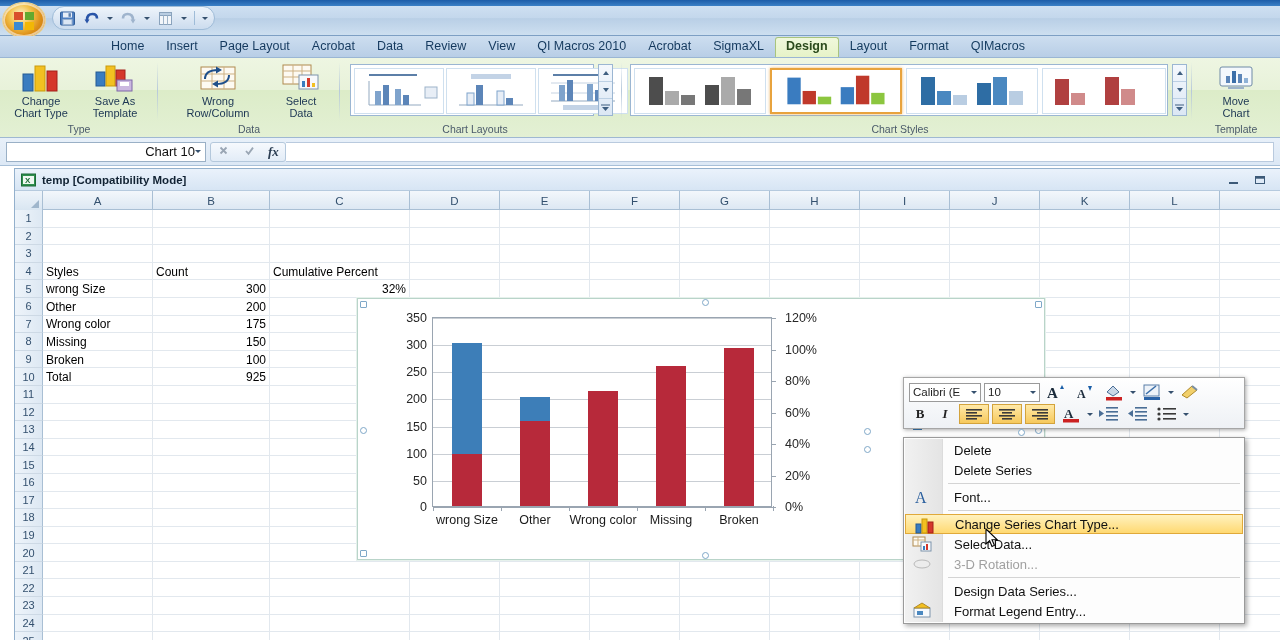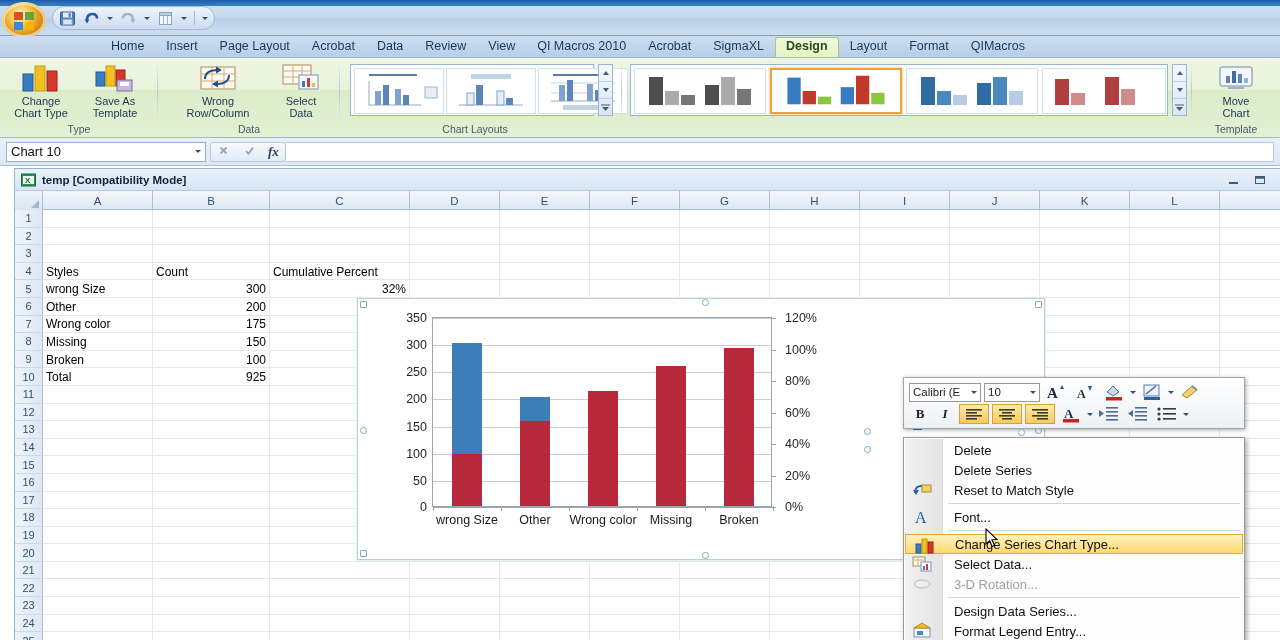--- a/index.html
+++ b/index.html
@@ -120,21 +120,21 @@
   .fbar {
     position:absolute; left:0; top:138px; width:1280px; height:28px;
     background:linear-gradient(to bottom,#e8f0f9,#dce8f5);
     border-bottom:1px solid #a8c0d8; display:flex; align-items:center;
   }
   .namebox {
     width:200px; height:20px; margin-left:6px; background:#fff;
     border:1px solid #9ab0c6; display:flex; align-items:center;
     padding:0 4px; font-size:13px; color:#111;
   }
-  .namebox .nbtext{ flex:1; text-align:left; }
+  .namebox .nbtext{ flex:1; text-align:right; }
   .fx-btns{ width:76px; display:flex; align-items:center; justify-content:space-around;
             height:20px; background:linear-gradient(to bottom,#f6f9fd,#e2ecf7);
             border:1px solid #b4c8dc; border-radius:3px; margin-left:4px;}
   .fx-lbl{ font-family:"Liberation Serif", serif; font-style:italic; font-weight:bold; font-size:13px; color:#2b3d52;}
   .finput{ flex:1; height:20px; background:#fff; border:1px solid #b9cade; border-left:none; margin-right:6px;}
 
   
   .wbwin {
     position:absolute; left:14px; top:168px; width:1266px; height:472px;
     background:#fff; border:1px solid #93b0cc; border-bottom:none; border-right:none;
@@ -477,20 +477,21 @@
         <div>
             <span class="arwdn"></span>
           </div>
         <div>
           <svg width="9" height="7">
               <line x1="0" y1="1" x2="9" y2="1" stroke="#3f5f80"></line>
               <polygon points="1,3 8,3 4.5,7" fill="#3f5f80"></polygon>
             </svg>
         </div>
       </div>
+      <div class="glabel" style="width:540px;left:8px;">Chart Styles</div>
       <div class="gsep"></div>
     </div>
 
     <div class="grp" style="left:1192px; width:88px;">
       <div class="bigbtn" style="left:7px;">
         <span class="ic">
           <svg width="44" height="30" viewBox="0 0 44 30">
             <rect x="6" y="5" width="32" height="19" rx="2" fill="#f4f8fc" stroke="#6f8aa6"></rect>
             <rect x="12" y="14" width="4" height="7" fill="#5c85b8"></rect>
             <rect x="18" y="9" width="4" height="12" fill="#3a6ea8"></rect>
@@ -1196,30 +1197,20 @@
     <div class="gutter"></div>
 
     <div class="mi">
       <span>Delete</span>
     </div>
 
     <div class="mi">
       <span>Delete Series</span>
     </div>
 
-    <div class="mi">
-      <span class="miicon">
-        <svg width="20" height="18" viewBox="0 0 20 18">
-          <path d="M3 12 Q3 4 11 5" stroke="#2a63a8" stroke-width="2" fill="none"></path>
-          <polygon points="1,9 7,9 4,14" fill="#2a63a8"></polygon>
-          <rect x="10" y="4" width="9" height="7" fill="#f2d06b" stroke="#b08a2a"></rect>
-        </svg>
-      </span>
-      <span>Reset to Match Style</span>
-    </div>
     <div class="mdiv"></div>
 
     <div class="mi">
       <span class="miicon">
         <svg width="20" height="18" viewBox="0 0 20 18">
           <text x="3" y="15" font-size="16" fill="#2a5f9e" font-family="serif">A</text>
         </svg>
       </span>
       <span>Font...</span>
     </div>

